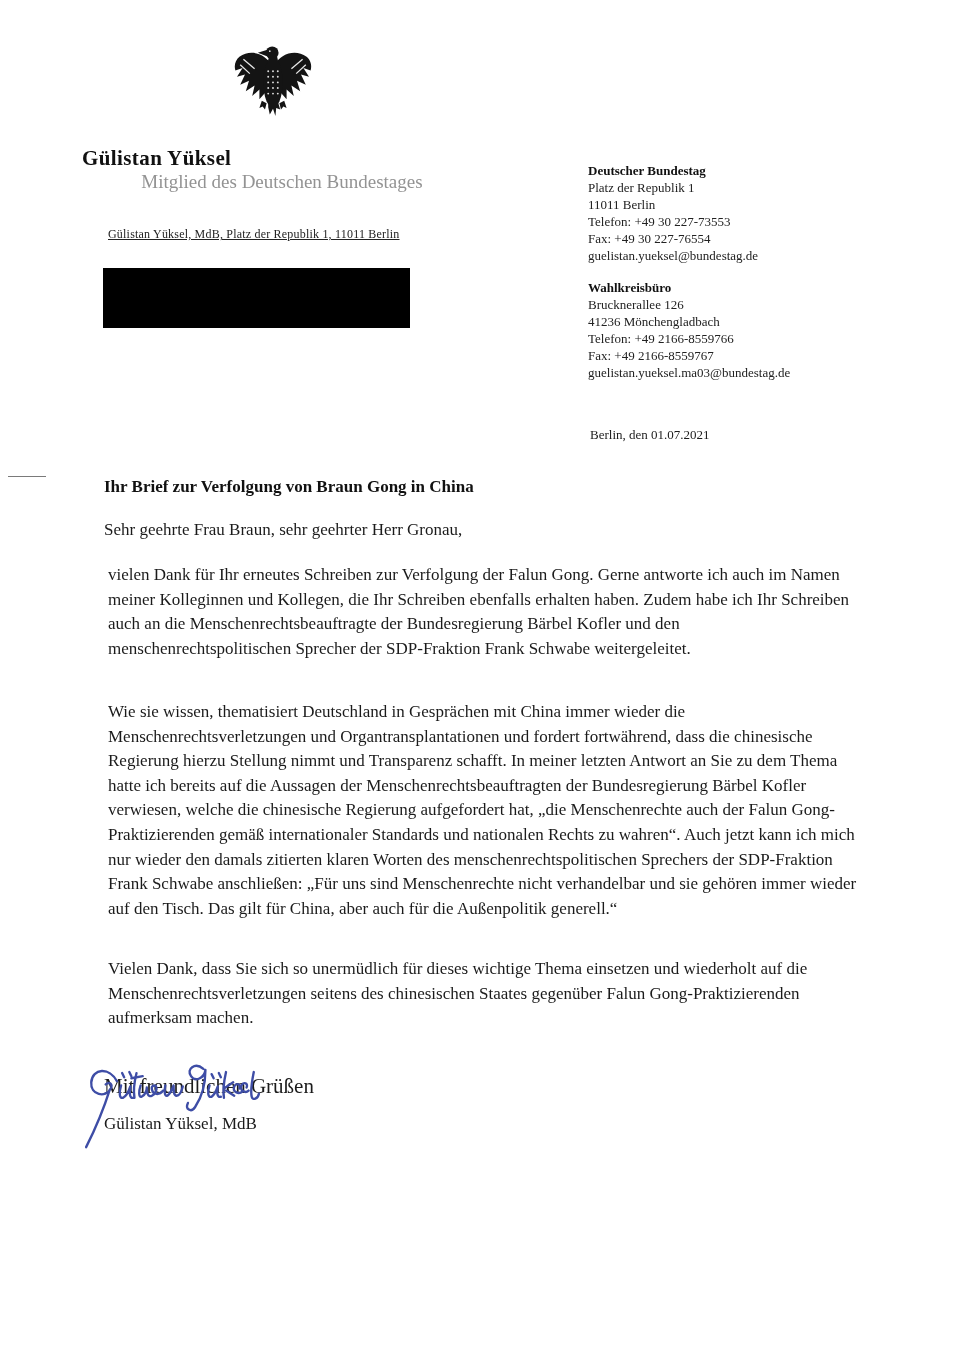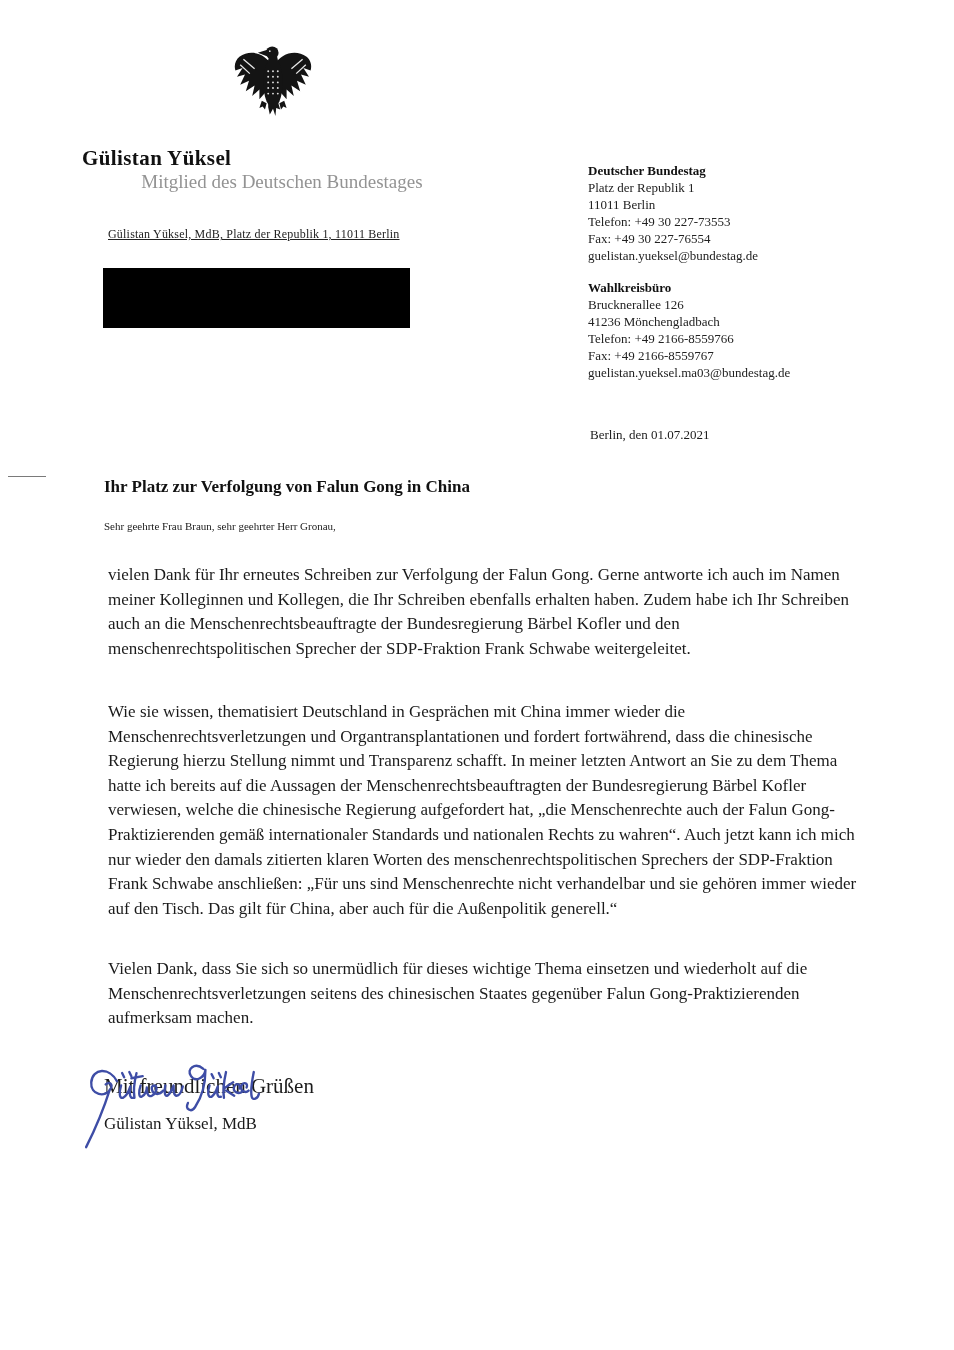--- a/index.html
+++ b/index.html
@@ -35,21 +35,21 @@
 
   
   .contact { left: 588px; top: 147px; width: 300px; font-size: 13px; line-height: 16.9px; color: #222222; }
   .contact-block { margin-bottom: 13px; margin-top: 16px; }
   .contact-title { font-weight: bold; color: #111111; }
 
   
   .date { left: 590px; top: 427px; font-size: 13px; }
   .fold-mark { left: 8px; top: 476px; width: 38px; height: 0; border-top: 1.5px solid #7a7a7a; }
   .subject { left: 104px; top: 477px; font-size: 17px; font-weight: bold; color: #111111; }
-  .salutation { left: 104px; top: 520px; font-size: 11px; font-family: Liberation Serif, serif; }
+  .salutation { left: 104px; top: 520px; font-size: 17px; font-family: Liberation Serif, serif; }
   .body-p { left: 104px; width: 752px; margin: 4px; font-size: 17px; line-height: 24.6px; }
   .p1 { top: 559px; }
   .p2 { top: 696px; }
   .p3 { top: 953px; }
   .closing { left: 104px; top: 1074px; font-size: 21px; text-align: right; }
   .signature-svg { left: 82px; top: 1060px; width: 180px; height: 92px; z-index: 2; }
   .signed-name { left: 104px; top: 1114px; font-size: 17px; z-index: 1; }
 </style>
 </head>
 <body>
@@ -116,21 +116,21 @@
       <div>Brucknerallee 126</div>
       <div>41236 Mönchengladbach</div>
       <div>Telefon: +49 2166-8559766</div>
       <div>Fax: +49 2166-8559767</div>
       <div>guelistan.yueksel.ma03@bundestag.de</div>
     </div>
   </aside>
 
   <div class="abs date">Berlin, den 01.07.2021</div>
   <div class="abs fold-mark"></div>
-  <div class="abs subject">Ihr Platz zur Verfolgung von Falun Gong in China</div>
+  <div class="abs subject">Ihr Brief zur Verfolgung von Braun Gong in China</div>
   <div class="abs salutation">Sehr geehrte Frau Braun, sehr geehrter Herr Gronau,</div>
 
   <p class="abs body-p p1">vielen Dank für Ihr erneutes Schreiben zur Verfolgung der Falun Gong. Gerne antworte ich auch im Namen meiner Kolleginnen und Kollegen, die Ihr Schreiben ebenfalls erhalten haben. Zudem habe ich Ihr Schreiben auch an die Menschenrechtsbeauftragte der Bundesregierung Bärbel Kofler und den menschenrechtspolitischen Sprecher der SDP-Fraktion Frank Schwabe weitergeleitet.</p>
   <p class="abs body-p p2">Wie sie wissen, thematisiert Deutschland in Gesprächen mit China immer wieder die Menschenrechtsverletzungen und Organtransplantationen und fordert fortwährend, dass die chinesische Regierung hierzu Stellung nimmt und Transparenz schafft. In meiner letzten Antwort an Sie zu dem Thema hatte ich bereits auf die Aussagen der Menschenrechtsbeauftragten der Bundesregierung Bärbel Kofler verwiesen, welche die chinesische Regierung aufgefordert hat, „die Menschenrechte auch der Falun Gong-Praktizierenden gemäß internationaler Standards und nationalen Rechts zu wahren“. Auch jetzt kann ich mich nur wieder den damals zitierten klaren Worten des menschenrechtspolitischen Sprechers der SDP-Fraktion Frank Schwabe anschließen: „Für uns sind Menschenrechte nicht verhandelbar und sie gehören immer wieder auf den Tisch. Das gilt für China, aber auch für die Außenpolitik generell.“</p>
   <p class="abs body-p p3">Vielen Dank, dass Sie sich so unermüdlich für dieses wichtige Thema einsetzen und wiederholt auf die Menschenrechtsverletzungen seitens des chinesischen Staates gegenüber Falun Gong-Praktizierenden aufmerksam machen.</p>
 
   <div class="abs closing">Mit freundlichen Grüßen</div>
 
   <div class="abs signature-svg">
     <svg viewBox="0 0 175 88" width="180" height="92" aria-hidden="true">

